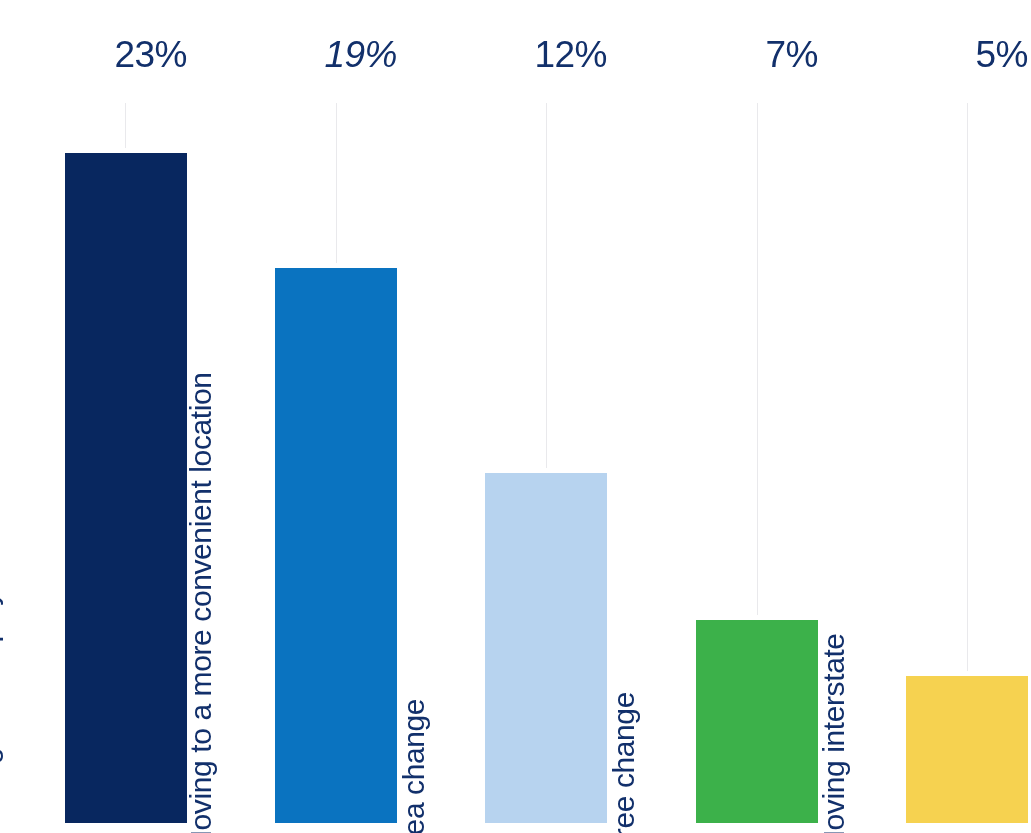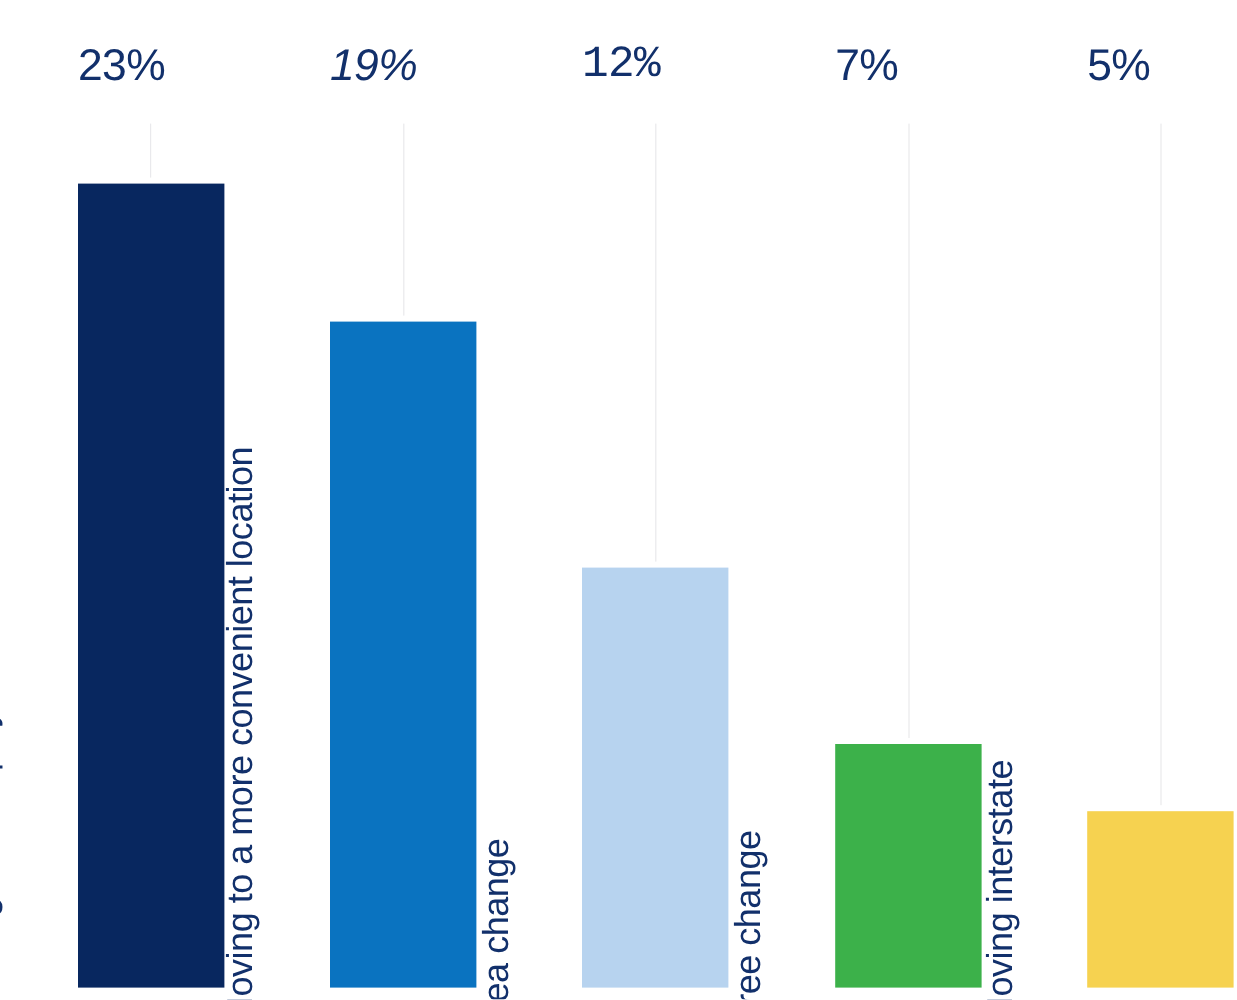--- a/index.html
+++ b/index.html
@@ -19,21 +19,21 @@
     overflow: hidden;
   }
   .value-label {
     position: absolute;
     font-size: 37px;
     font-weight: 400;
     letter-spacing: -0.5px;
     color: #12306b;
     white-space: nowrap;
     line-height: 1;
-    text-align: left;
+    text-align: right;
   }
   .leader-line {
     position: absolute;
     width: 1px;
     background: #e9e9ec;
   }
   .bar {
     position: absolute;
     bottom: 10px;
   }
@@ -55,21 +55,21 @@
 <div id="chart-root">
 
   <div class="leader-line" style="left:125px; top:103px; height:45px;"></div>
   <div class="leader-line" style="left:336px; top:103px; height:160px;"></div>
   <div class="leader-line" style="left:546px; top:103px; height:365px;"></div>
   <div class="leader-line" style="left:757px; top:103px; height:512px;"></div>
   <div class="leader-line" style="left:967px; top:103px; height:568px;"></div>
 
   <div class="value-label" style="left:65px; top:36px; width:122px;">23%</div>
   <div class="value-label" style="left:275px; top:36px; width:122px;font-style:italic;">19%</div>
-  <div class="value-label" style="left:485px; top:36px; width:122px;font-family:Liberation Mono, monospace;">12%</div>
+  <div class="value-label" style="left:485px; top:36px; width:122px;">12%</div>
   <div class="value-label" style="left:696px; top:36px; width:122px;">7%</div>
   <div class="value-label" style="left:906px; top:36px; width:122px;">5%</div>
 
   <div class="bar" style="left:65px; width:122px; top:153px; background:#08275f;"></div>
   <div class="bar" style="left:275px; width:122px; top:268px; background:#0a73c0;"></div>
   <div class="bar" style="left:485px; width:122px; top:473px; background:#b7d3ef;"></div>
   <div class="bar" style="left:696px; width:122px; top:620px; background:#3cb14a;"></div>
   <div class="bar" style="left:906px; width:122px; top:676px; background:#f6d250;"></div>
 
   <div class="cat-label" style="left:2px; top:825px;">Cashing in on equity</div>

